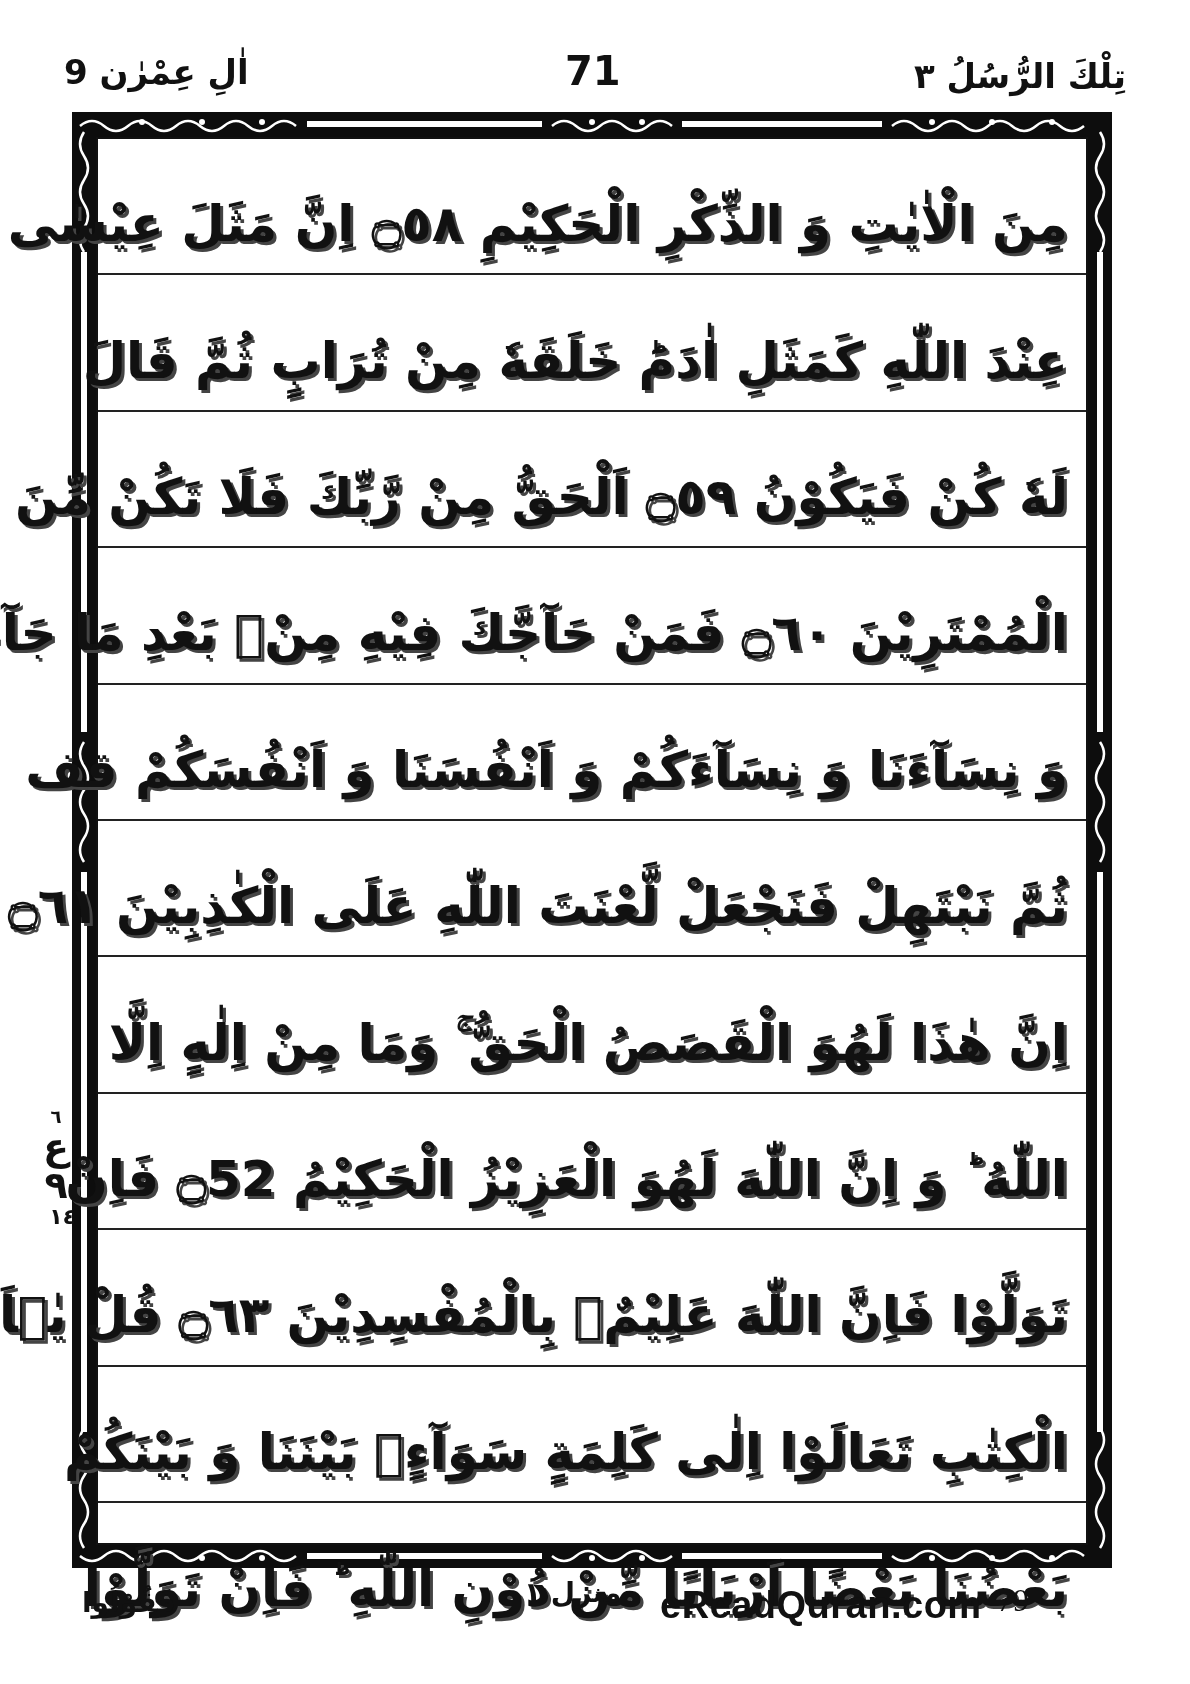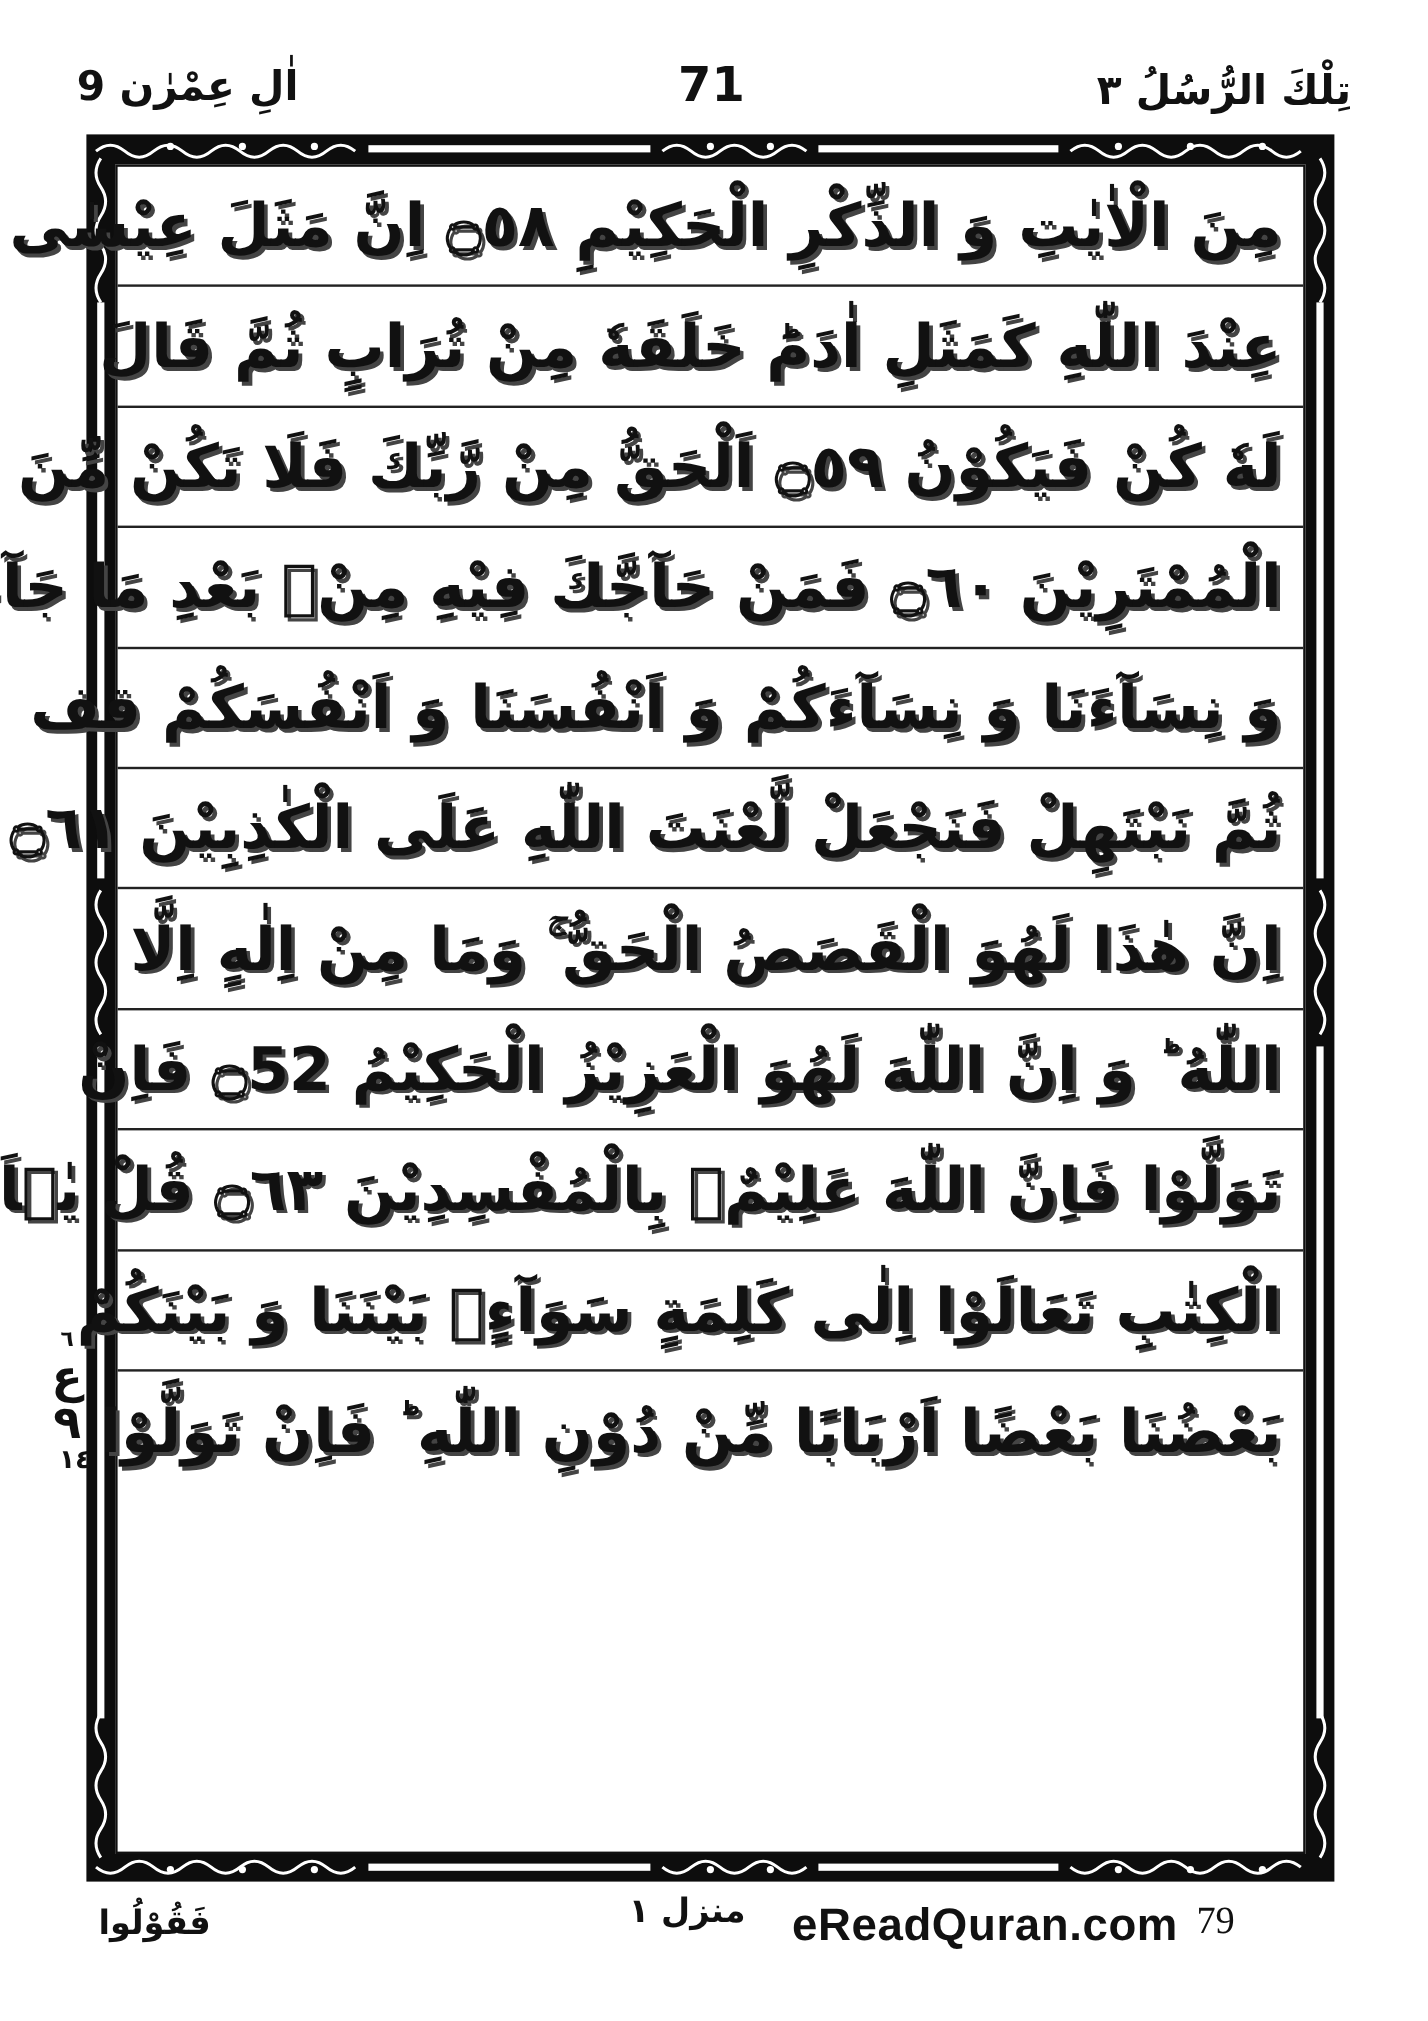--- a/index.html
+++ b/index.html
@@ -15,21 +15,21 @@
   .frame { position:absolute; left:72px; top:112px; width:1040px; height:1456px;
            background:#0d0d0d; box-sizing:border-box; }
   .stripe-h { position:absolute; height:6px; background:#fff; }
   .stripe-v { position:absolute; width:6px; background:#fff; }
   .orn { position:absolute; }
   .inner { position:absolute; left:24px; top:25px; width:992px; height:1408px;
            background:#fff; border:2px solid #111; box-sizing:border-box; }
 
   .row { position:relative; height:100.4px; border-bottom:2px solid #222;
          box-sizing:border-box; display:flex; align-items:center; justify-content:flex-end;
-         padding:4px 18px; direction:rtl; }
+         padding:4px 18px; direction:rtl;margin-top:36px; }
   .row:last-child { border-bottom:none; }
   .row-text { font-family:"DejaVu Sans", sans-serif; font-weight:bold; font-size:50px;
               white-space:nowrap; text-shadow: 3px 3px 0 #444; letter-spacing:1px;
               width:100%; text-align:justify; text-align-last:justify; line-height:1; }
 
   .footer { position:absolute; top:1572px; left:60px; width:1070px; height:80px; }
   .ftr-catch { position:absolute; left:22px; top:14px; font-size:28px; font-weight:bold; direction:rtl; }
   .ftr-manzil { position:absolute; left:464px; top:4px; font-size:28px; font-weight:bold; direction:rtl; }
   .ftr-site { position:absolute; left:600px; top:12px; font-family:"Liberation Sans", sans-serif;
               font-weight:bold; font-size:38px; letter-spacing:0.5px; }

